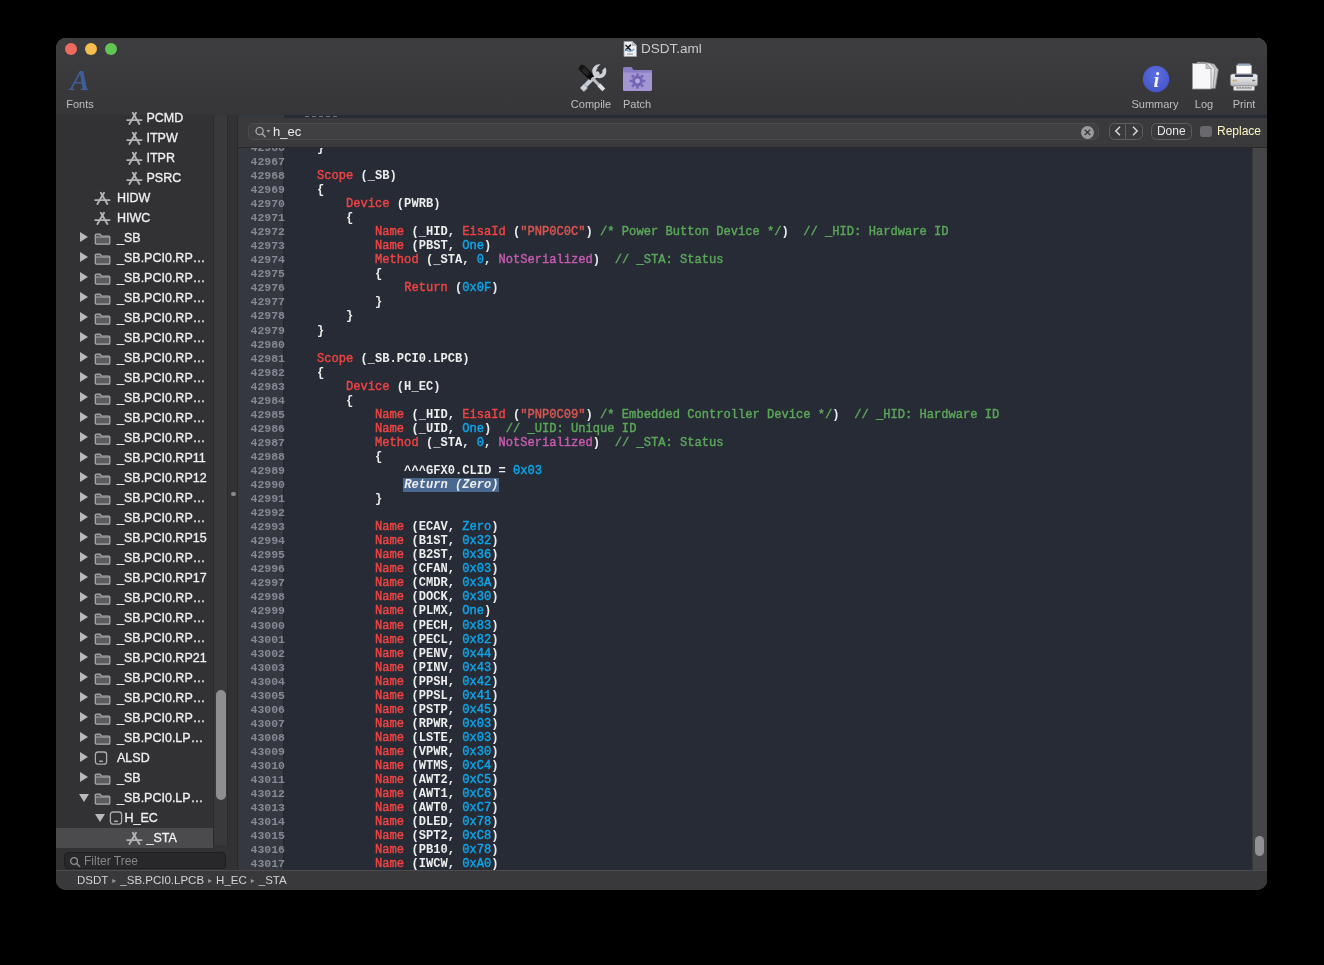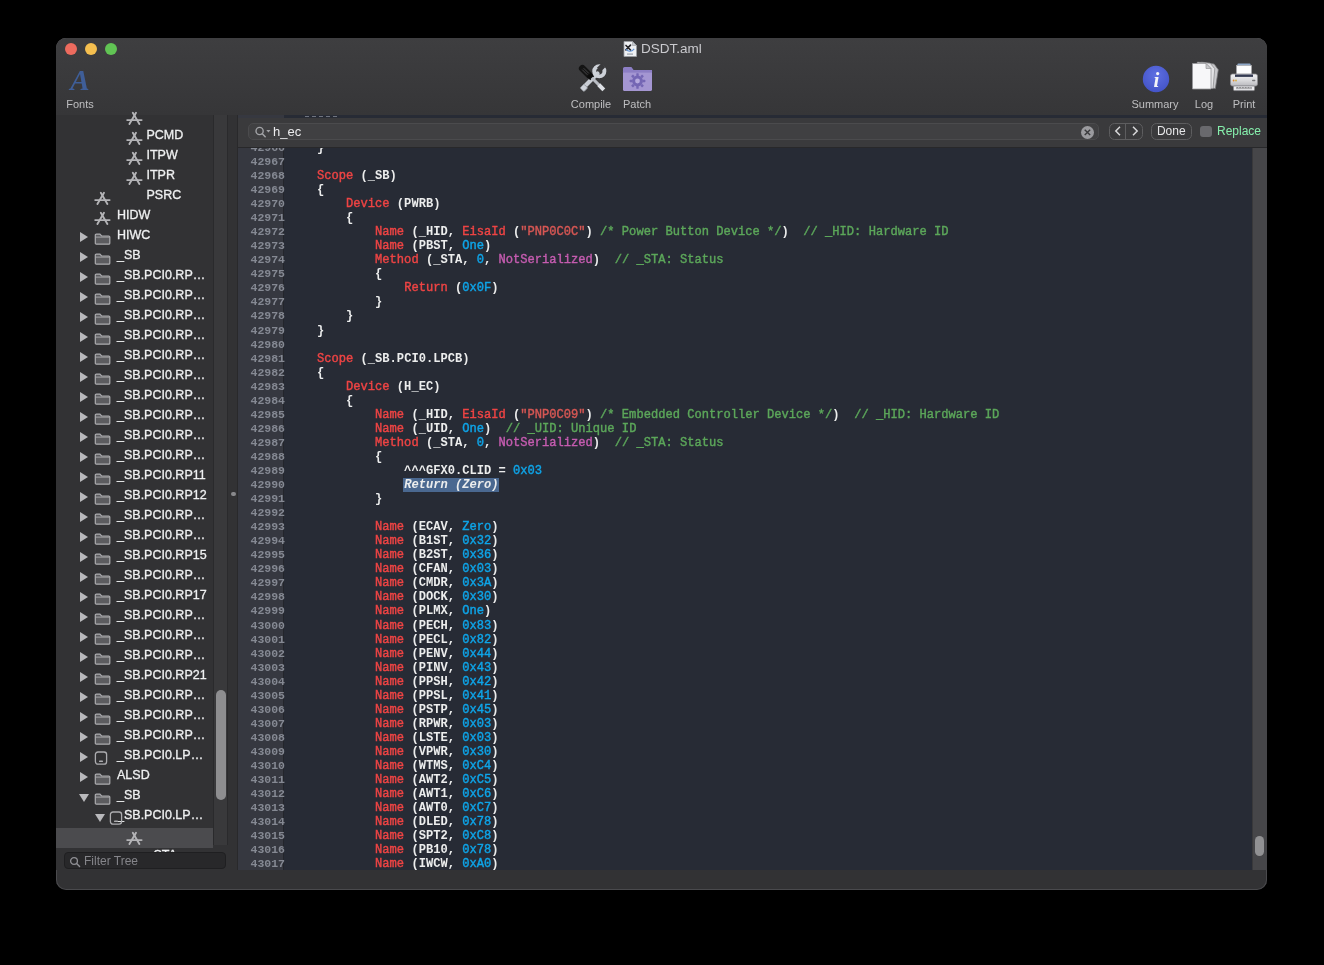--- a/index.html
+++ b/index.html
@@ -4,21 +4,21 @@
 html,body { width:1324px; height:965px; background:#000; overflow:hidden; }
 body { font-family:"Liberation Sans", sans-serif; -webkit-font-smoothing:antialiased; }
 #win { position:absolute; left:56px; top:38px; width:1211px; height:852px; border-radius:10px;
   background:#323234; overflow:hidden; box-shadow: inset 0 0 0 1px rgba(120,120,125,0.35), inset 0 1px 0 rgba(200,200,205,0.28); }
 .abs { position:absolute; }
 #toolbar { position:absolute; left:0; top:0; width:100%; height:87px;
   background:linear-gradient(#3e3e40,#353537); border-bottom:1px solid #232325; }
 .tl { position:absolute; width:12px; height:12px; border-radius:50%; top:4.5px; }
 .tlabel { position:absolute; font-size:11px; color:#bfbfc1; transform:translateX(-50%); top:59.5px; white-space:nowrap; }
 #title { position:absolute; left:585px; top:2.5px; font-size:13.5px; color:#cacace; }
-.sbt { position:absolute; font-size:12.5px; line-height:20px; color:#eff0f1; white-space:nowrap;margin-top:17px; -webkit-text-stroke:0.3px #eff0f1; }
+.sbt { position:absolute; font-size:12.5px; line-height:20px; color:#eff0f1; white-space:nowrap; -webkit-text-stroke:0.3px #eff0f1; }
 #statusbar { position:absolute; left:0; top:832px; width:100%; height:20px; background:#39393b; border-top:1px solid #4c4c4e; font-size:11.5px; color:#d2d2d4; }
 #statusbar .sep { color:#98989a; font-size:8px; vertical-align:1.5px; margin:0 4px; }
 pre { font-family:"Liberation Mono", monospace; font-size:12.1px; line-height:14.05px; font-weight:700; }
 #code { position:absolute; left:50px; top:-6.6px; color:#eceded; }
 #nums { position:absolute; left:4px; top:-6.6px; width:43px; text-align:right; color:#858993; font-weight:700; font-size:11.5px; }
 .k { color:#ef4444; } .p { color:#0ea5e9; } .s { color:#d75754; } .c { color:#5ca75a; } .m { color:#c55cb0; }
 .k,.p,.s,.c,.m { font-weight:400; -webkit-text-stroke:0.4px currentColor; }
 .sel { background:#4a6890; box-shadow: -1px 0 0 #4a6890, 1px 0 0 #4a6890; font-style: italic; }
 .btn { position:absolute; border:1px solid #5d5d5f; border-radius:5.5px; height:17px; top:5px; }
 </style></head><body>
@@ -389,21 +389,21 @@
             </svg>
           </div>
 <div class="abs" style="left:17.5px;top:0;width:16px;height:100%">
             <svg width="8" height="10" style="position:absolute;left:4px;top:2.5px">
               <path d="M2,0.8 L6.2,5 L2,9.2" stroke="#d6d6d8" stroke-width="1.5" fill="none"></path>
             </svg>
           </div>
 </div>
 <div class="btn" style="left:913px;width:40.5px;text-align:center;font-size:12px;line-height:15px;color:#e6e6e8">Done</div>
 <div class="abs" style="left:962px;top:8px;width:11.5px;height:11.5px;border-radius:3px;background:#69696d"></div>
-<div class="abs" style="left:979px;top:6px;font-size:12px;color:#86efac">Replace</div>
+<div class="abs" style="left:979px;top:6px;font-size:12px;color:#fef9c3">Replace</div>
 </div>
 <div class="abs" style="left:0;top:32.5px;width:1029px;height:722.5px;background:#272b35;overflow:hidden">
 <div class="abs" style="left:0;top:0;width:45.5px;height:100%;background:#363840;border-right:1px solid #23252b"></div>
 <pre id="nums">42966
 42967
 42968
 42969
 42970
 42971
 42972
@@ -501,12 +501,15 @@
             <span class="k">Name</span> (AWT1, <span class="p">0xC6</span>)
             <span class="k">Name</span> (AWT0, <span class="p">0xC7</span>)
             <span class="k">Name</span> (DLED, <span class="p">0x78</span>)
             <span class="k">Name</span> (SPT2, <span class="p">0xC8</span>)
             <span class="k">Name</span> (PB10, <span class="p">0x78</span>)
             <span class="k">Name</span> (IWCW, <span class="p">0xA0</span>)</pre>
 <div class="abs" style="left:1014px;top:0;width:15px;height:100%;background:#464649;border-left:1px solid #39393b"></div>
 <div class="abs" style="left:1016.7px;top:688px;width:9.5px;height:20px;border-radius:4.75px;background:#919193"></div>
 </div>
 </div>
+<div id="statusbar">
+      <div class="abs" style="left:21px;top:3px;white-space:nowrap">DSDT<span class="sep">▸</span>_SB.PCI0.LPCB<span class="sep">▸</span>H_EC<span class="sep">▸</span>_STA</div>
+    </div>
 </div>
 </body></html>

